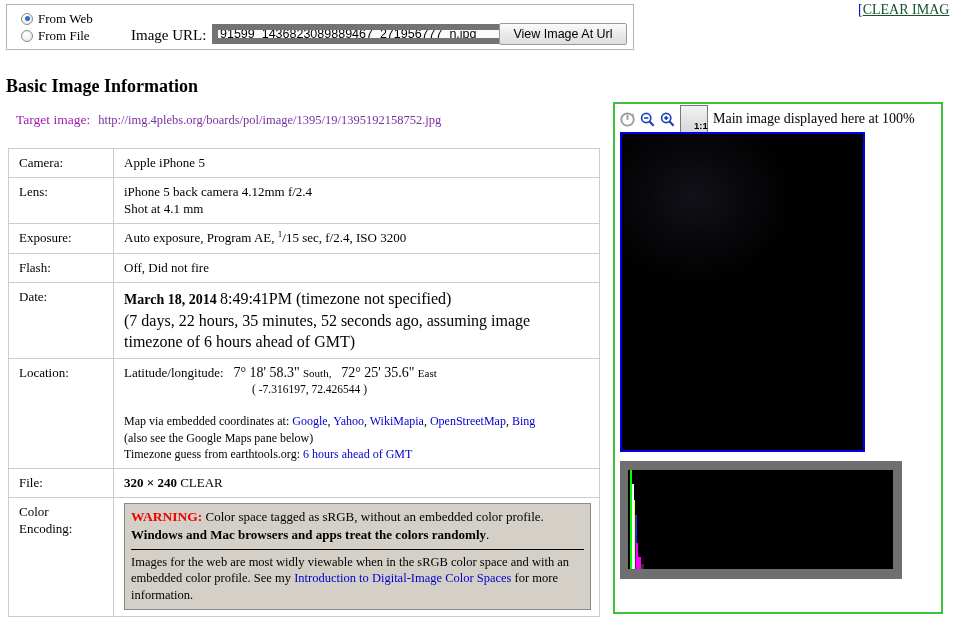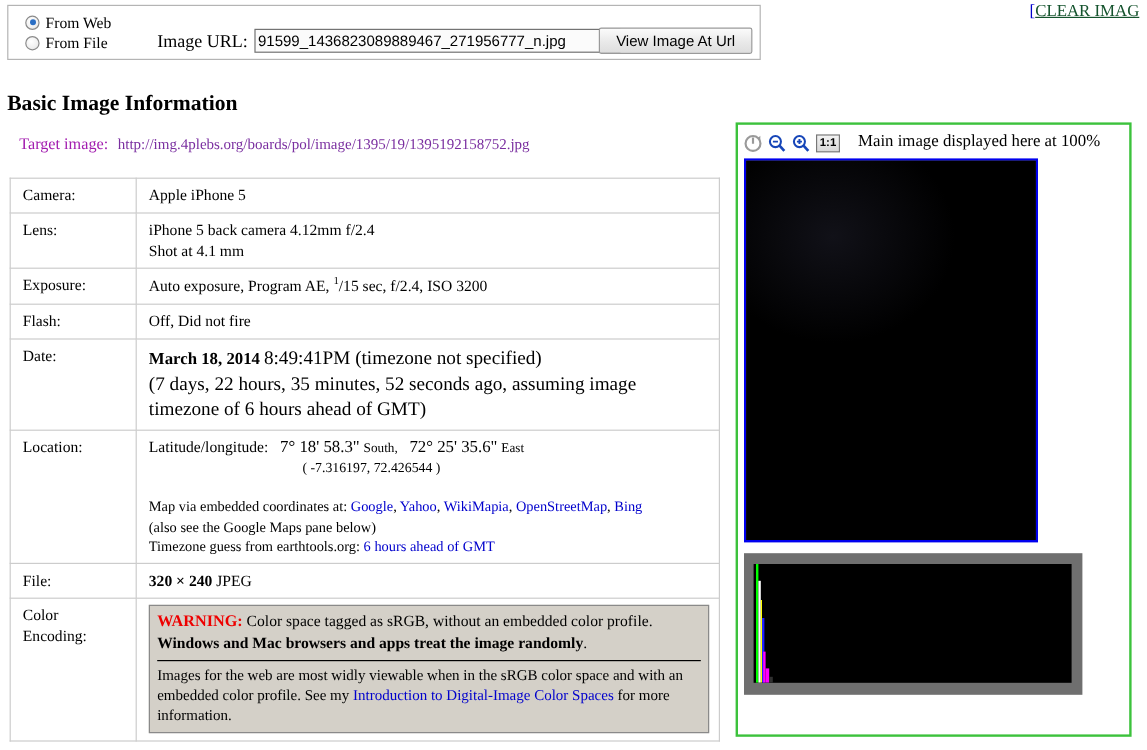--- a/index.html
+++ b/index.html
@@ -75,21 +75,21 @@
     font-size: 15px;
     white-space: nowrap;
   }
   #url-input {
     position: absolute;
     left: 205px;
     top: 19px;
     width: 305px;
     height: 20px;
     box-sizing: border-box;
-    border: 1px solid #737373;
+    border: 6px solid #737373;
     background: #fbfbfb;
     font-family: "Liberation Sans", sans-serif;
     font-size: 12.5px;
     color: #000;
     padding: 1px 2px;
     outline: none;
   }
   #view-image-button {
     position: absolute;
     left: 492px;
@@ -231,24 +231,24 @@
     height: 15px;
     box-sizing: border-box;
     border: 1px solid #777777;
     background: linear-gradient(#f2f2f2, #d8d8d8);
     font-family: "Liberation Sans", sans-serif;
     font-size: 9.5px;
     font-weight: bold;
     line-height: 13px;
     text-align: center;
     color: #000;
-    margin-right: 15px;
+    margin-right: 5px;
     margin-left: 1px;
     flex: 0 0 auto;
-    padding: 0;
+    padding: 13px;
   }
   #preview-caption {
     font-family: "Liberation Serif", serif;
     font-size: 14px;
     white-space: nowrap;
   }
 
   #main-preview-frame {
     position: absolute;
     left: 5px;
@@ -381,33 +381,33 @@
           <div>(also see the Google Maps pane below)</div>
           <div><span>Timezone guess from earthtools.org:</span>
             <a class="blue-link" href="#">6 hours ahead of GMT</a></div>
         </div>
       </td>
     </tr>
 
     <tr>
       <td class="key">File:</td>
       <td class="val"><span class="bold">320 × 240</span>
-        <span>JPEG</span></td>
+        <span>CLEAR</span></td>
     </tr>
 
     <tr>
       <td class="key">
         <div>Color</div>
         <div>Encoding:</div>
       </td>
       <td class="val">
         <div class="warn-box">
           <div class="warn-top"><span class="warn-word">WARNING:</span>
             <span>Color space tagged as sRGB, without an embedded color profile.</span>
-            <span class="bold">Windows and Mac browsers and apps treat the image randomly</span><span>.</span></div>
+            <span class="bold">Windows and Mac browsers and apps treat the colors randomly</span><span>.</span></div>
           <hr class="warn-rule">
           <div class="warn-bottom"><span>Images for the web are most widly viewable when in the sRGB color space and with an embedded color profile. See my</span>
             <a class="blue-link" href="#">Introduction to Digital-Image Color Spaces</a>
             <span>for more information.</span></div>
         </div>
       </td>
     </tr>
   </tbody>
 </table>
 

